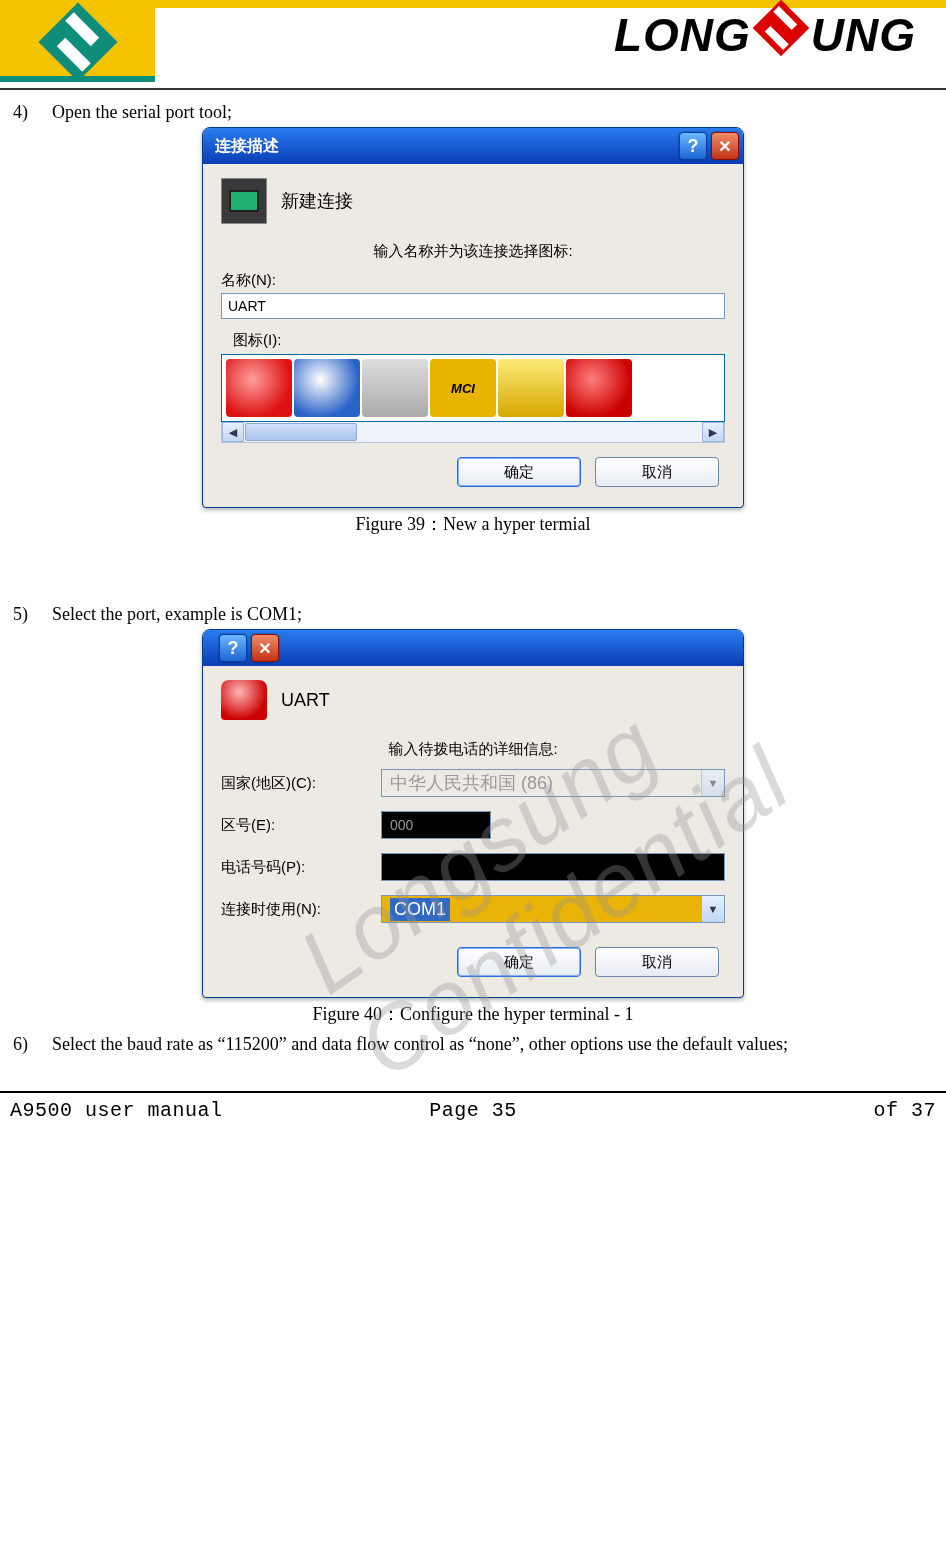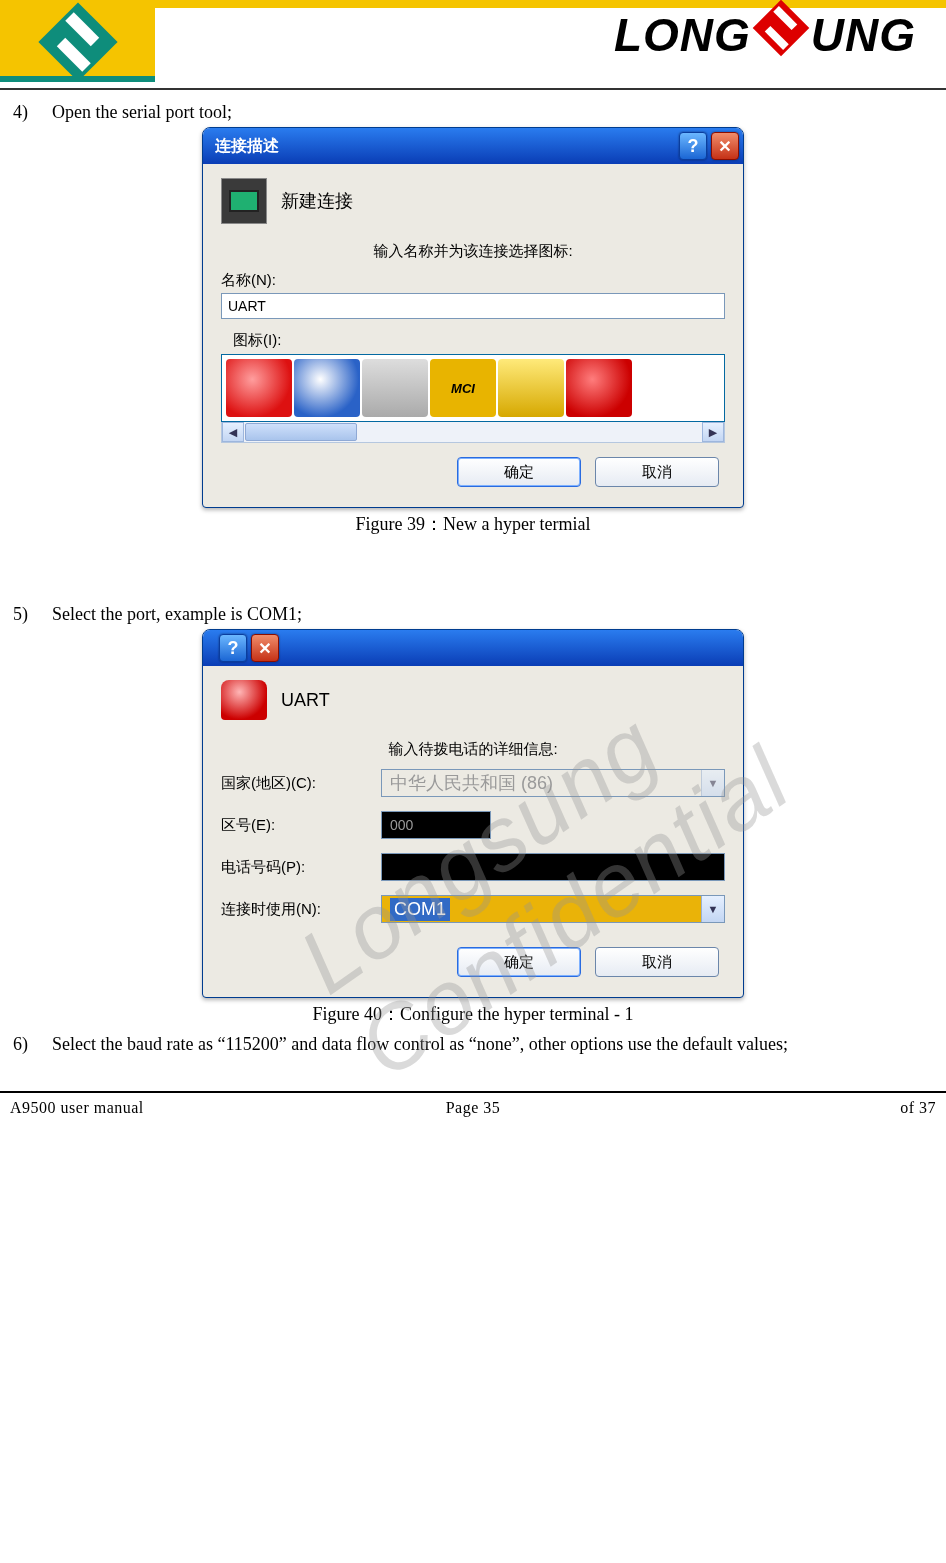--- a/index.html
+++ b/index.html
@@ -286,22 +286,22 @@
   }
   .txt-in.disabled { background: #000000; color: #9a9a9a; }
   .narrow { width: 110px; }
   .full { width: 100%; }
 
   
   .footer-rule { border: none; border-top: 2px solid #000; margin: 36px 0 6px 0; }
   .footer-row {
     display: flex;
     padding: 0 10px 16px 10px;
-    font-family: Liberation Serif, serif;
-    font-size: 16px;
+    font-family: Liberation Mono, monospace;
+    font-size: 20px;
     letter-spacing: .5px;
   }
   .footer-left  { flex: 1; text-align: left; }
   .footer-mid   { flex: 1; text-align: center; }
   .footer-right { flex: 1; text-align: right; }
 </style>
 </head>
 <body>
 
 <div class="watermark">Longsung Confidential</div>

